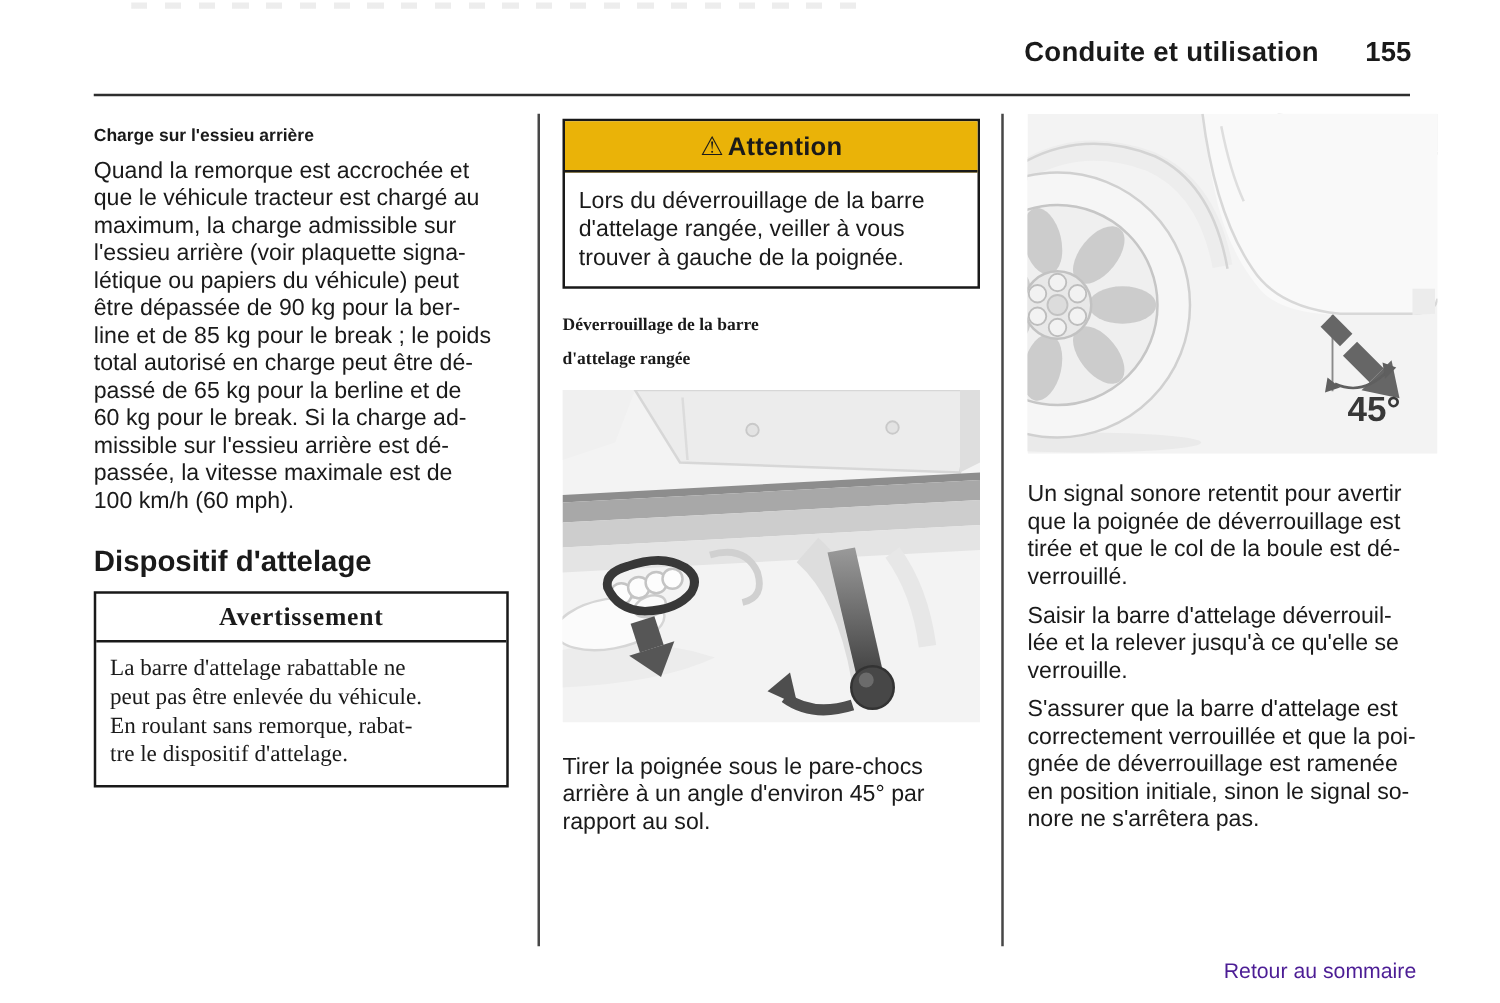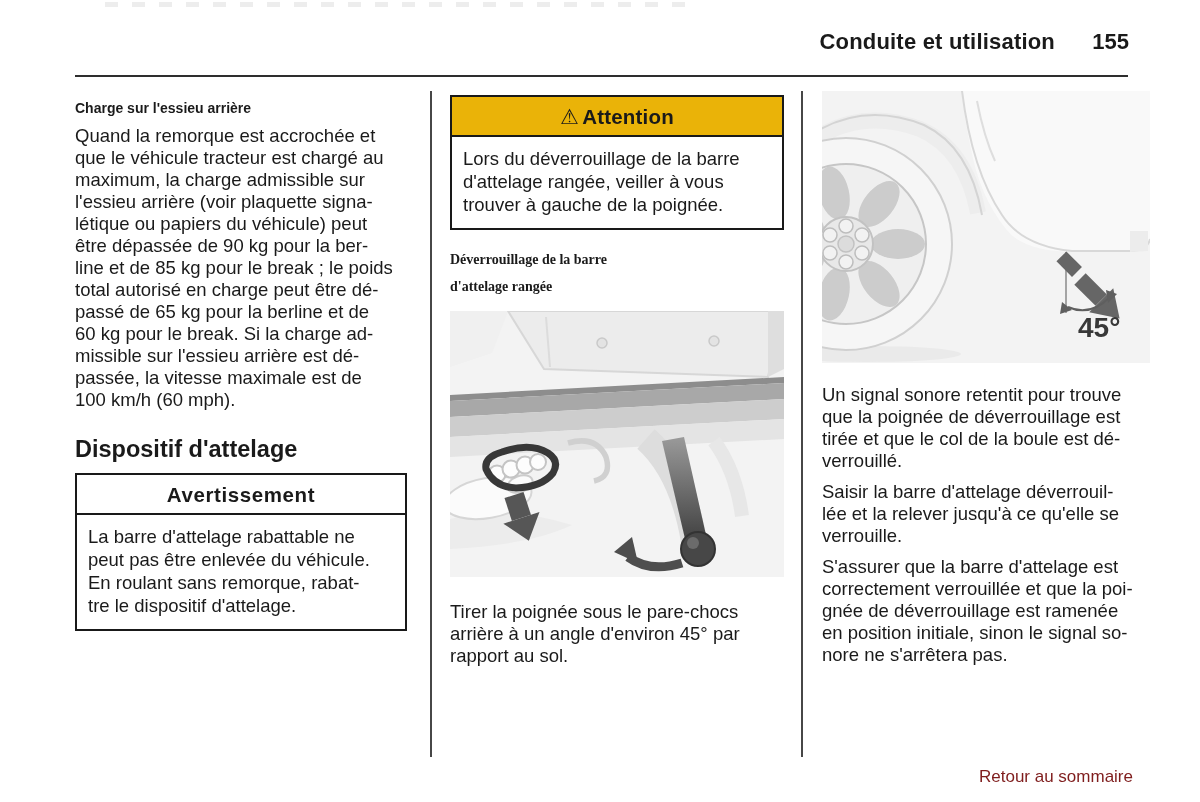--- a/index.html
+++ b/index.html
@@ -29,29 +29,29 @@
 
   .box{border:2px solid #191919;background:#ffffff;}
   .box-head{text-align:center;font-weight:bold;font-size:20.5px;padding:8px 0 6px 0;
     border-bottom:2px solid #191919;letter-spacing:.6px;}
   .box-head.gray{background:#eab308;letter-spacing:.2px;}
   .box-body{padding:10px 11px 12px 11px;}
   .box-body p{font-size:18.5px;line-height:23px;margin:0;white-space:pre-line;}
   .box-body p + p{margin-top:9px;}
   .warn-glyph{font-family:"DejaVu Sans",sans-serif;font-weight:bold;font-size:21px;margin-right:3px;}
 
-  .col1 .box{margin-top:9px;}
+  .col1 .box{margin-top:9px;font-family:Liberation Serif, serif;}
   .col2 .h-section{margin-top:16px;line-height:27px;font-family:Liberation Serif, serif;}
   figure{margin:0;padding:0;}
   .fig2{margin-top:11px;}
   .caption{margin-top:24px;}
   .col3 .body-text:first-of-type{margin-top:0;}
   .col3 .fig-wrap{margin-bottom:21px;}
 
-  .footer-link{position:absolute;right:67px;top:767px;font-size:17px;color:#7f1d1d;
+  .footer-link{position:absolute;right:67px;top:767px;font-size:17px;color:#4c1d95;
     text-decoration:none;cursor:pointer;}
   svg{display:block;}
 </style>
 </head>
 <body>
 
 <div class="page">
 
   <div class="artifacts"></div>
 
@@ -214,21 +214,21 @@
         </g>
 
         <path d="M246,216 Q268,226 288,206" stroke="#5f5f5f" stroke-width="2" fill="none"></path>
         <polygon points="240,211 238,223 250,219" fill="#5f5f5f"></polygon>
         <polygon points="284,199 295,203 286,212" fill="#5f5f5f"></polygon>
 
         <text x="256" y="246" font-size="28" font-weight="bold" fill="#383838">45°</text>
       </svg>
     </figure>
 
-    <p class="body-text">Un signal sonore retentit pour trouve
+    <p class="body-text">Un signal sonore retentit pour avertir
 que la poignée de déverrouillage est
 tirée et que le col de la boule est dé-
 verrouillé.</p>
     <p class="body-text">Saisir la barre d'attelage déverrouil-
 lée et la relever jusqu'à ce qu'elle se
 verrouille.</p>
     <p class="body-text">S'assurer que la barre d'attelage est
 correctement verrouillée et que la poi-
 gnée de déverrouillage est ramenée
 en position initiale, sinon le signal so-

